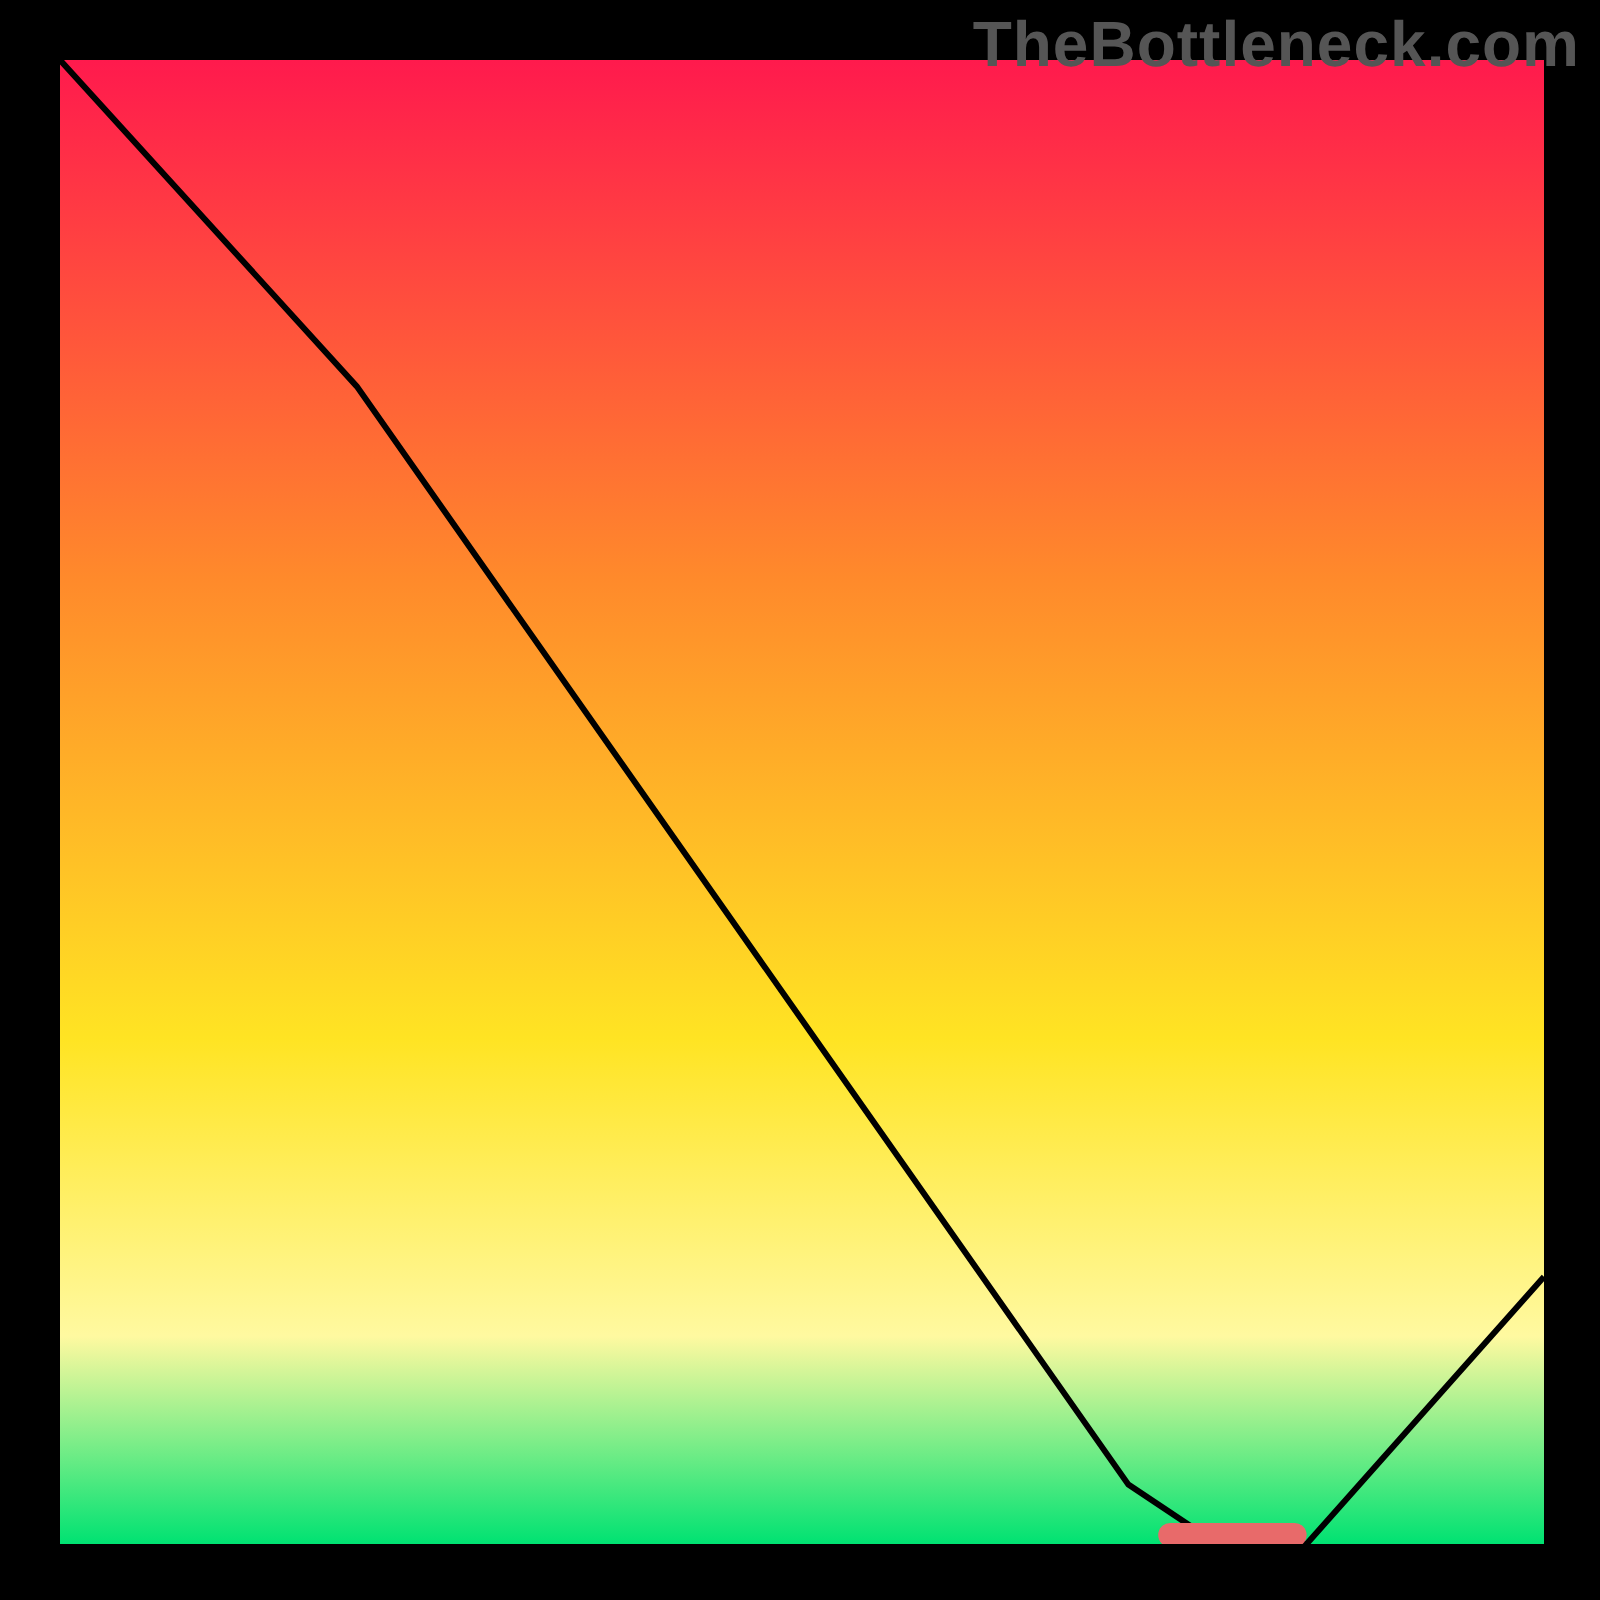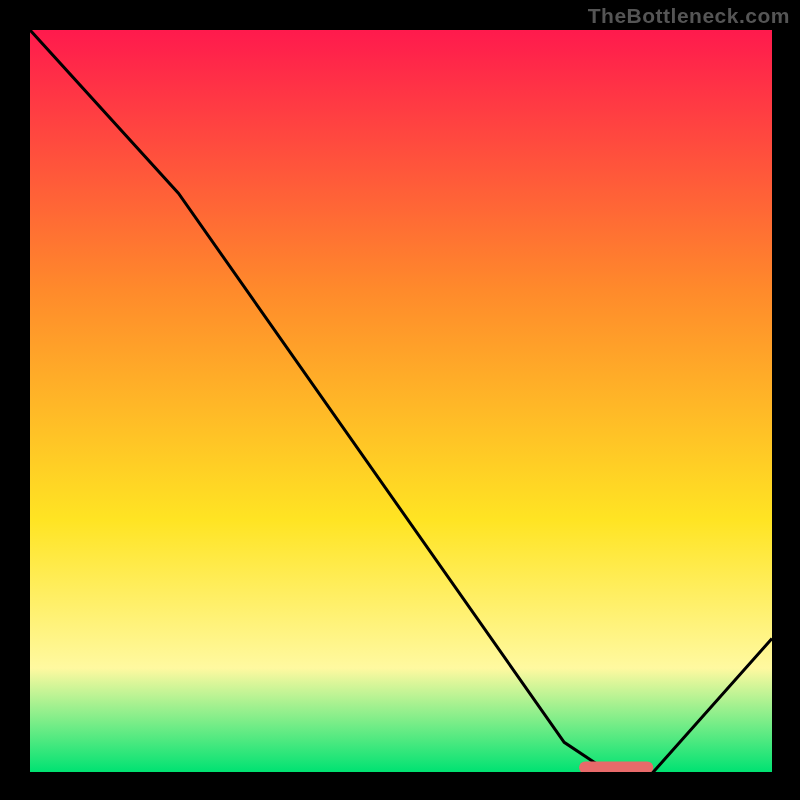--- a/index.html
+++ b/index.html
@@ -15,21 +15,21 @@
     position: relative;
     width: 800px;
     height: 800px;
     background: #000;
   }
   .watermark {
     position: absolute;
     top: 4px;
     right: 10px;
     color: #555;
-    font-size: 21px;
+    font-size: 32px;
     font-weight: 600;
     letter-spacing: 0.5px;
     z-index: 5;
   }
   .plot {
     position: absolute;
     left: 30px;
     top: 30px;
     width: 742px;
     height: 742px;

